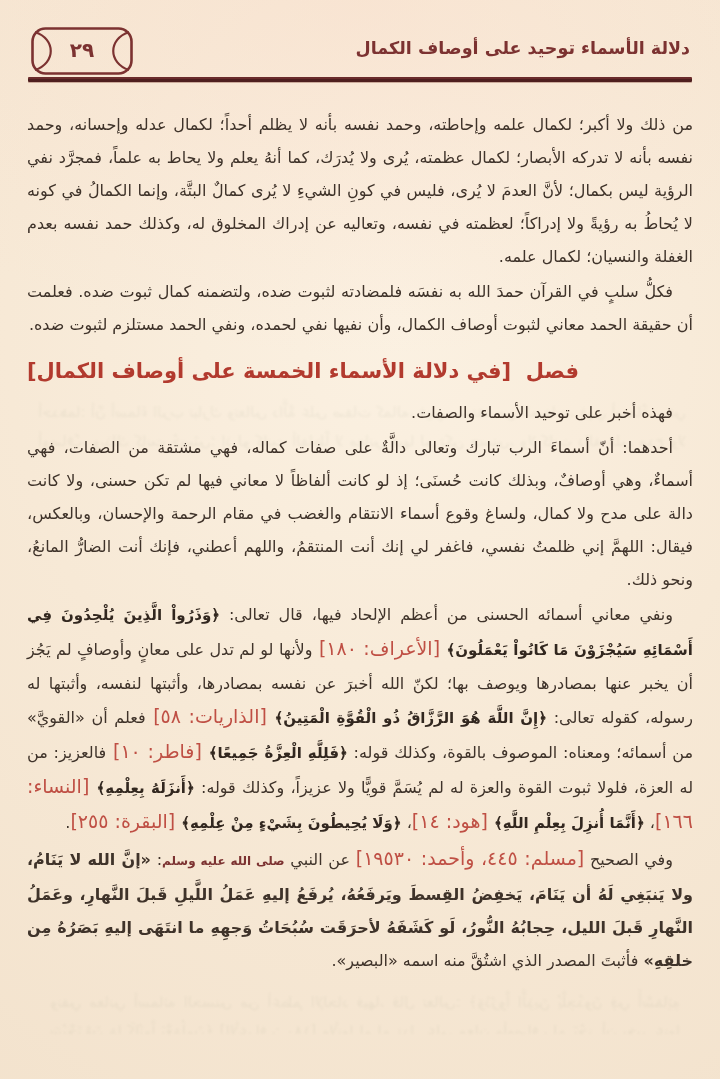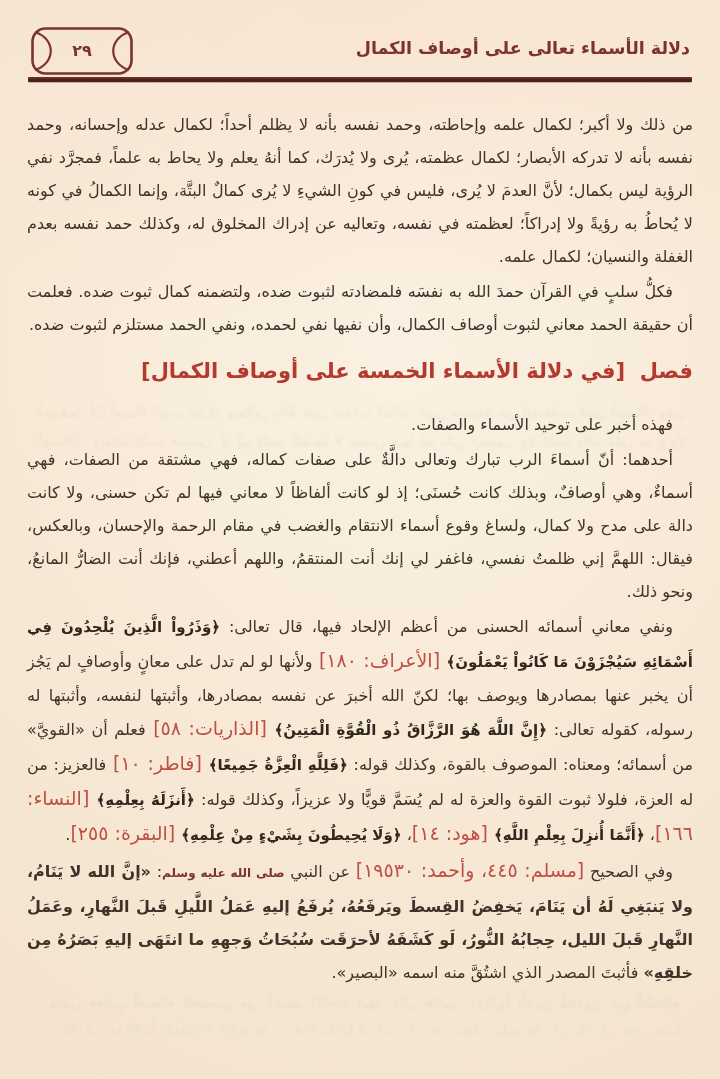--- a/index.html
+++ b/index.html
@@ -13,46 +13,46 @@
     background:
       radial-gradient(140% 60% at 50% 0%, rgba(248,215,196,0.35) 0%, rgba(248,215,196,0) 55%),
       radial-gradient(120% 95% at 55% 30%, #fbf1e2 0%, #f7e9d6 45%, #f2e1cb 100%);
     color:var(--ink);
   }
   .page-header{display:flex; justify-content:space-between; align-items:flex-end; padding:26px 30px 0;}
   .header-title{font-size:17.5px; font-weight:bold; color:var(--maroon); margin-bottom:16px; letter-spacing:.2px;}
   .cartouche{position:relative; width:104px; height:50px; color:var(--maroon); margin-bottom:-2px; margin-right:6px;}
   .cartouche svg{position:absolute; inset:0;}
   .page-number{position:absolute; inset:0; display:flex; align-items:center; justify-content:center;
-    font-size:16px; font-weight:bold; color:var(--maroon); padding-bottom:2px;}
+    font-size:20px; font-weight:bold; color:var(--maroon); padding-bottom:2px;}
   .header-rule{margin:3px 28px 0; height:5px; background:linear-gradient(#6b2c2c 0 30%, #4f1f1f 30% 100%);
     border-radius:1px; box-shadow:0 1px 0 rgba(124,60,50,.35);}
   .page-body{position:relative; z-index:1; padding:26px 27px 0;}
   p.para{margin:0 0 2px; font-size:16px; line-height:33px; text-align:justify; color:var(--ink);}
   p.indent{text-indent:20px;}
-  .fasl-heading{margin:15px 0 22px; text-align:right; font-size:21px; line-height:30px;
+  .fasl-heading{margin:15px 0 10px; text-align:left; font-size:21px; line-height:30px;
     font-weight:bold; color:var(--heading_red);}
   .seg-b{font-weight:normal;}
   .seg-q{font-weight:bold; font-size:15px; color:var(--quran_ink);}
   .seg-r{color:var(--reference_red); font-size:19px;}
   .seg-h{font-weight:bold;}
   .seg-saw{color:var(--maroon); font-size:12px; font-weight:bold; letter-spacing:-.5px;}
   .ghost{position:absolute; z-index:0; overflow:hidden; transform:scaleX(-1);
     filter:blur(1.3px); opacity:.09; color:var(--ghost); font-size:15px; line-height:29px;
     text-align:justify; pointer-events:none;}
   .ghost-mid{top:398px; right:34px; width:648px; height:62px;}
   .ghost-bottom{top:988px; right:40px; width:630px; height:46px;}
 </style>
 </head>
 <body>
 
 <div class="page">
 
   <div class="page-header">
-    <div class="header-title">دلالة الأسماء تعالى على أوصاف الكمال</div>
+    <div class="header-title">دلالة الأسماء توحيد على أوصاف الكمال</div>
     <div class="cartouche">
       <svg viewBox="0 0 104 50" width="104" height="50">
         <rect x="2.5" y="2.5" width="99" height="45" rx="13" ry="13" fill="none" stroke="currentColor" stroke-width="2.6"></rect>
         <path d="M5,6 C 26,13 26,37 5,44" fill="none" stroke="currentColor" stroke-width="2.2"></path>
         <path d="M99,6 C 78,13 78,37 99,44" fill="none" stroke="currentColor" stroke-width="2.2"></path>
       </svg>
       <span class="page-number">٢٩</span>
     </div>
   </div>
 

